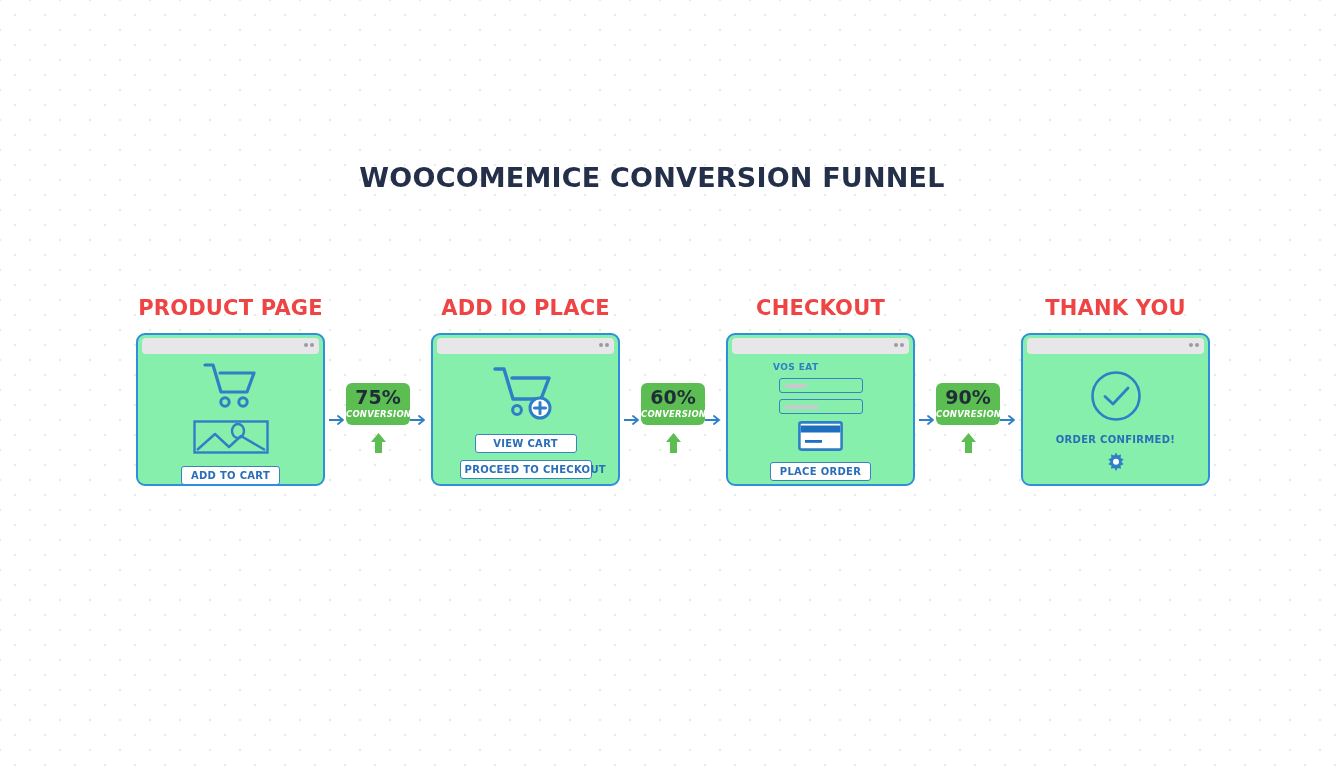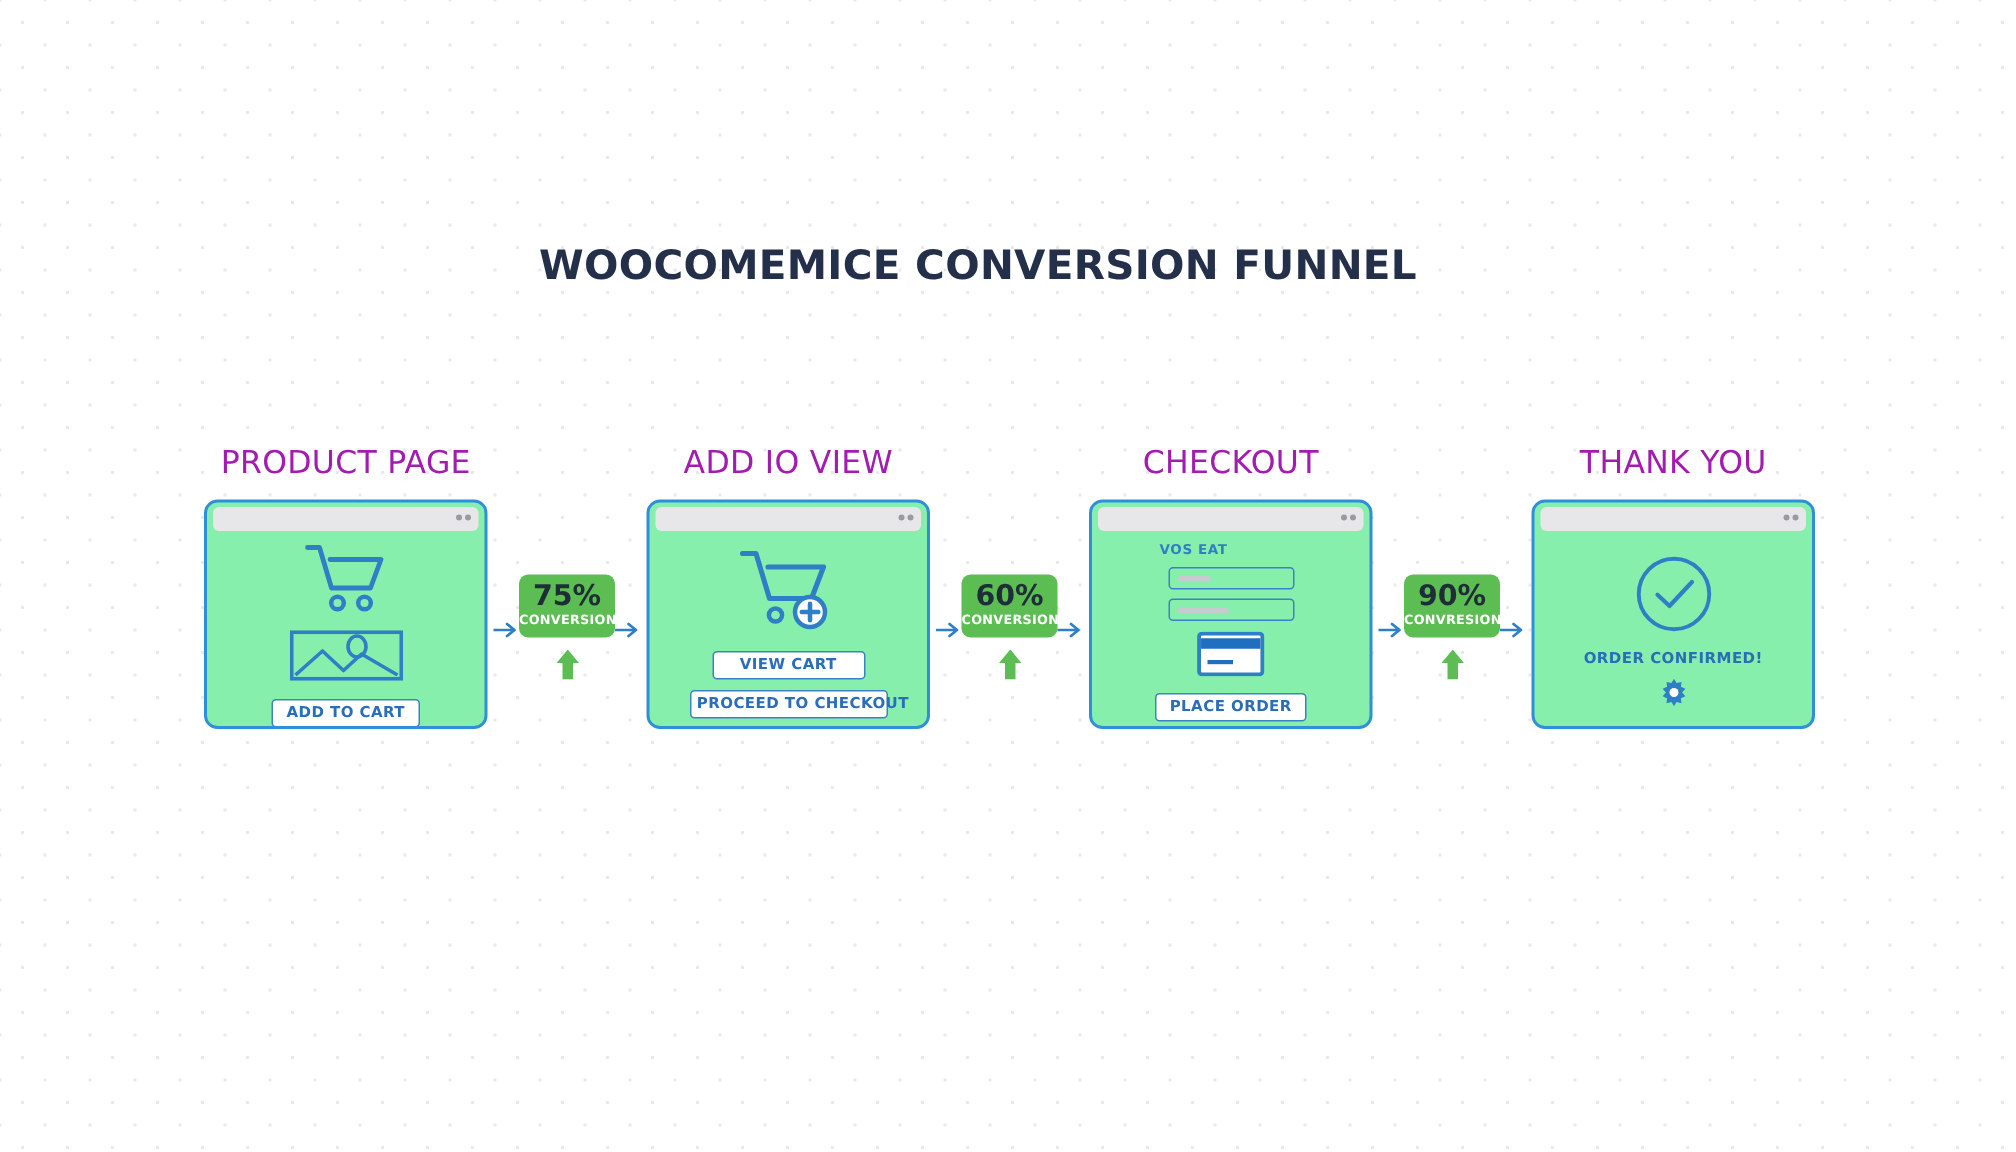--- a/index.html
+++ b/index.html
@@ -46,22 +46,22 @@
   }
 
   .stage {
     width: 189px;
     flex: 0 0 189px;
   }
 
   .stage-title {
     text-align: center;
     font-size: 21px;
-    font-weight: normal;
-    color: #a21caf;
+    font-weight: bold;
+    color: #ef4444;
     letter-spacing: 0.2px;
     margin-bottom: 13px;
     white-space: nowrap;
   }
 
   .browser {
     height: 153px;
     border: 2px solid #2f8fd8;
     border-radius: 9px;
     background: #86efac;
@@ -187,20 +187,21 @@
     font-weight: bold;
     line-height: 1;
     color: #1f2d38;
   }
   .badge .lbl {
     font-size: 8.5px;
     font-weight: bold;
     letter-spacing: 0.2px;
     color: #ffffff;
     margin-top: 2px;
+    font-style: italic;
   }
   .up-arrow {
     margin-top: 8px;
   }
 </style>
 </head>
 <body>
 
 <div class="page-title">WOOCOMEMICE CONVERSION FUNNEL</div>
 
@@ -253,21 +254,21 @@
       </span>
     </div>
     <span class="arrow">
       <svg width="17" height="12" viewBox="0 0 17 12">
           <path d="M0 6 H13 M9 2 L14 6 L9 10" stroke="#2f7fc6" stroke-width="1.8" fill="none" stroke-linecap="round" stroke-linejoin="round"></path>
         </svg>
     </span>
   </div>
 
   <div class="stage">
-    <div class="stage-title">ADD IO VIEW</div>
+    <div class="stage-title">ADD IO PLACE</div>
     <div class="browser">
       <div class="browser-bar">
         <span class="browser-dots">
             <i></i>
             <i></i>
           </span>
       </div>
       <div class="browser-body">
         <span style="margin-top:4px;">
           <svg width="70" height="60" viewBox="0 0 70 60" fill="none">

